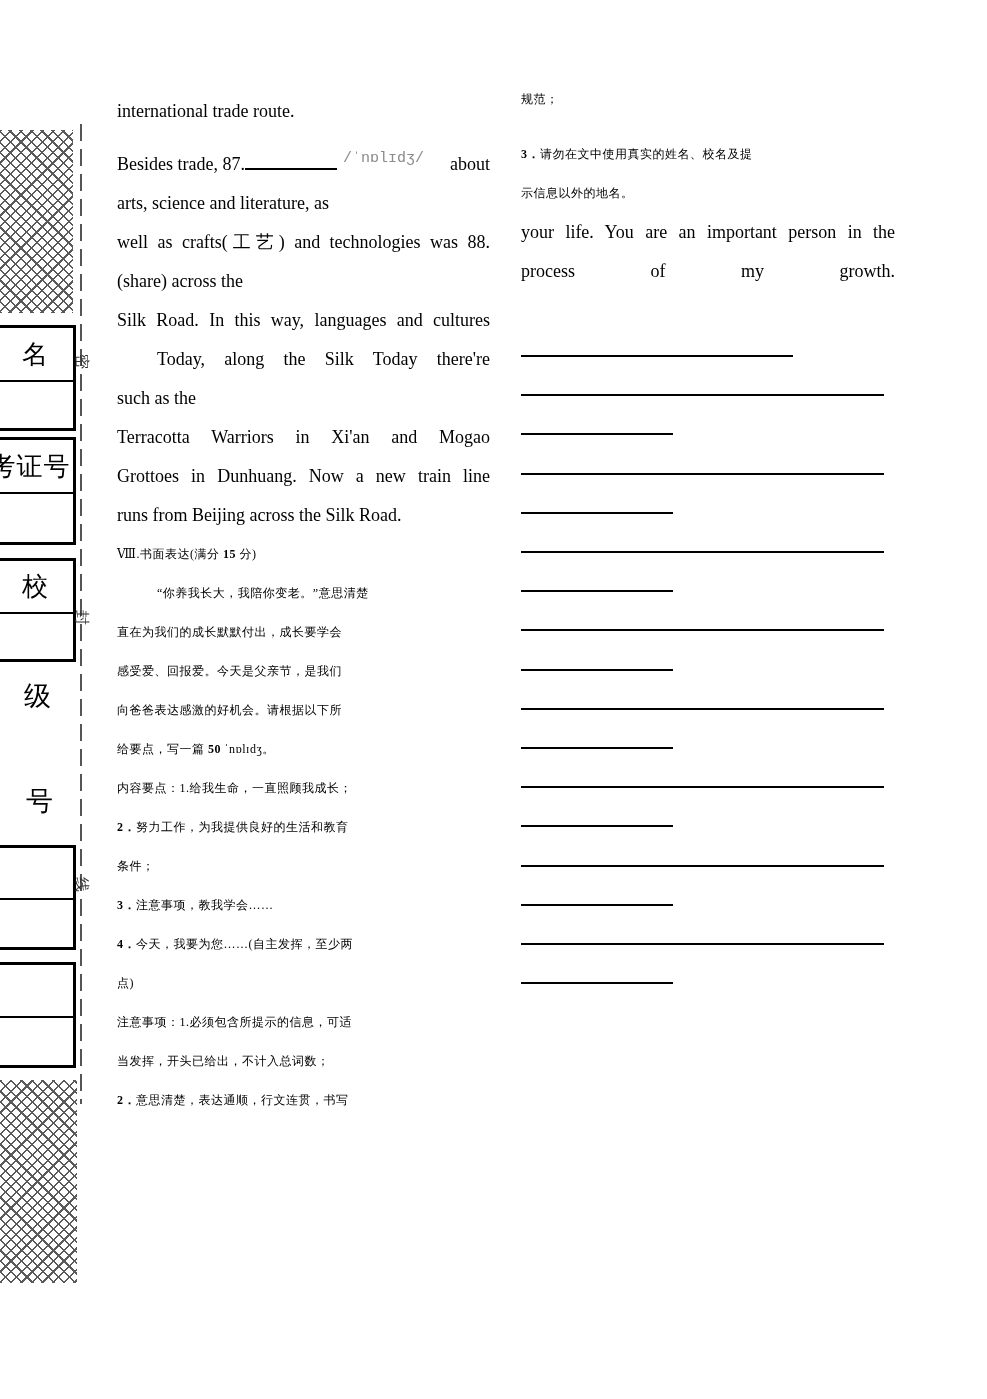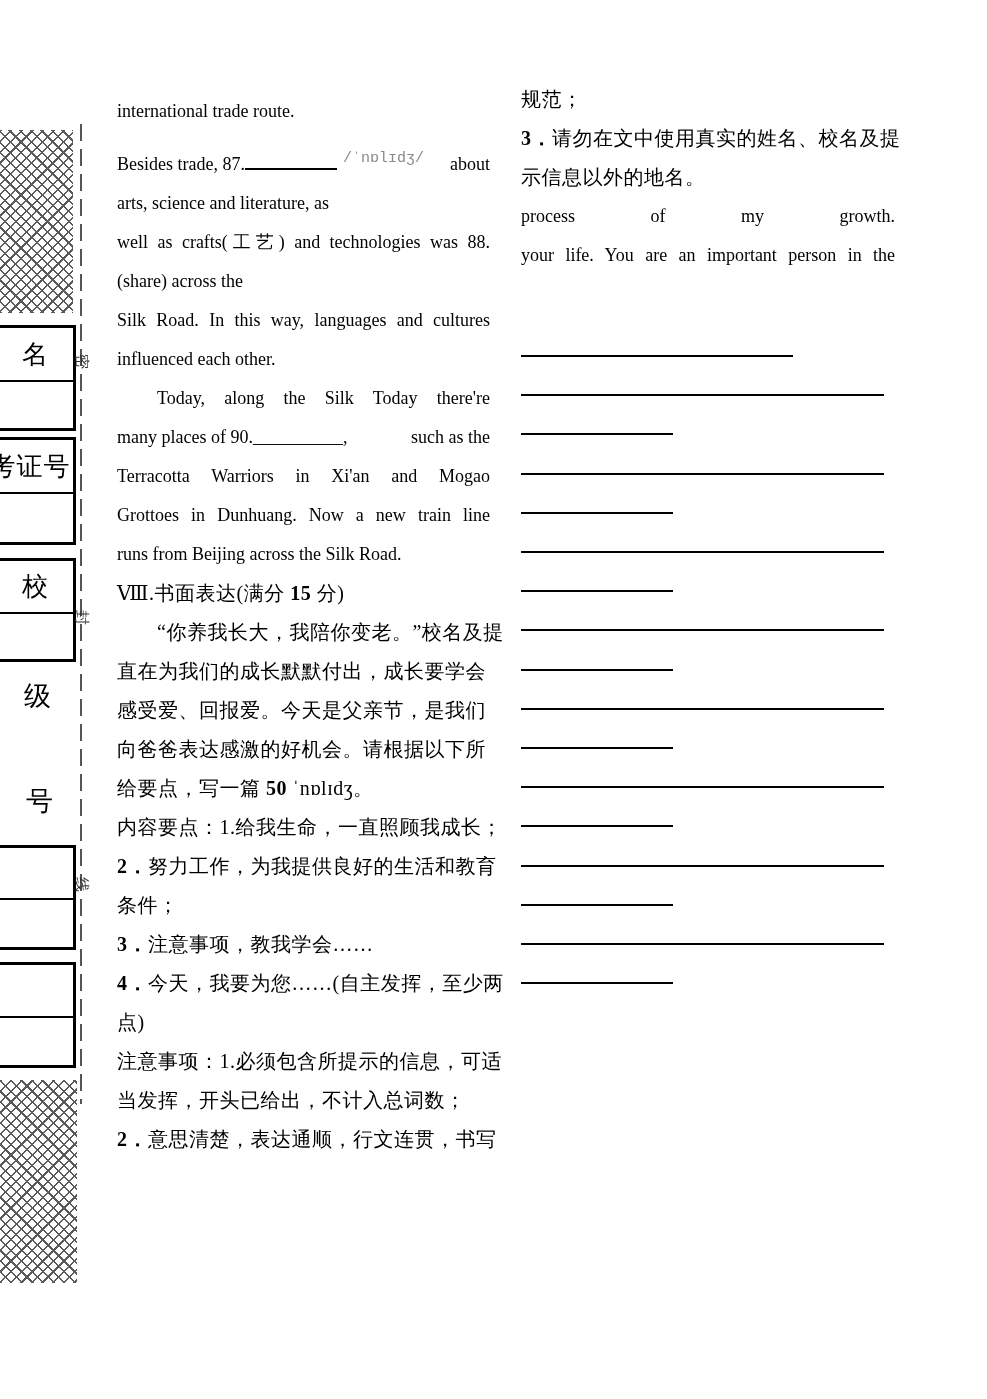--- a/index.html
+++ b/index.html
@@ -21,23 +21,23 @@
   .slabel{font-size:26px; white-space:nowrap;}
   .slabel.shift{margin-left:-10px; letter-spacing:1px;}
   .floatlabel{position:absolute; font-size:27px;}
   .seal-char{position:absolute; left:70px; width:22px; text-align:center; font-size:15px; color:#333;
     transform:rotate(90deg);}
   
   .col{position:absolute;}
   .col.leftcol{left:117px; top:92px; width:373px;}
   .col.rightcol{left:521px; top:80px; width:374px;}
   .ln{height:39px; line-height:39px; font-size:18px; white-space:nowrap;}
-  .cjk{font-size:20px; letter-spacing:0.5px;}
+  .cjk{font-size:12px; letter-spacing:0.5px;}
   .gap1{margin-top:14px;}
-  .gap2{margin-top:0;}
+  .gap2{margin-top:16px;}
   .stretch{white-space:normal; text-align:justify; text-align-last:justify; overflow:hidden;}
   .flexline{display:flex; justify-content:space-between;}
   .indent{padding-left:40px;}
   b{font-weight:bold;}
   .blank{display:inline-block; width:92px; height:4px; border-bottom:2px solid #000; vertical-align:baseline;}
   .phon{color:#8a8a8a; font-size:15px; position:relative; top:-8px; margin-left:6px; margin-right:4px;font-family:Liberation Mono, monospace;}
   
   .essay-line{position:absolute; left:0; height:0; border-top:2.6px solid #000;}
   .essay-line.full{width:363px;}
   .essay-line.medium{width:272px;}
@@ -95,33 +95,31 @@
     <div class="ln flexline gap1">
       <span>
         <span>Besides trade, 87.</span><span class="blank"></span><span class="phon">/ˈnɒlɪdʒ/</span>
       </span>
       <span>about</span>
     </div>
     <div class="ln">arts, science and literature, as</div>
     <div class="ln stretch">well as crafts(工艺) and technologies was 88.</div>
     <div class="ln">(share) across the</div>
     <div class="ln stretch">Silk Road. In this way, languages and cultures</div>
-    <div class="ln">influenced each other.</div>
     <div class="ln stretch indent">Today, along the Silk Today there're</div>
     <div class="ln flexline">
-      <span>many places of 90.__________,</span>
       <span>such as the</span>
     </div>
     <div class="ln stretch">Terracotta Warriors in Xi'an and Mogao</div>
     <div class="ln stretch">Grottoes in Dunhuang. Now a new train line</div>
     <div class="ln">runs from Beijing across the Silk Road.</div>
     <div class="ln cjk">
       <span>Ⅷ.书面表达(满分 </span><b>15</b><span> 分)</span>
     </div>
-    <div class="ln cjk indent">“你养我长大，我陪你变老。”校名及提</div>
+    <div class="ln cjk indent">“你养我长大，我陪你变老。”意思清楚</div>
     <div class="ln cjk">直在为我们的成长默默付出，成长要学会</div>
     <div class="ln cjk">感受爱、回报爱。今天是父亲节，是我们</div>
     <div class="ln cjk">向爸爸表达感激的好机会。请根据以下所</div>
     <div class="ln cjk">
       <span>给要点，写一篇 </span><b>50</b><span> ˈnɒlɪdʒ。</span>
     </div>
     <div class="ln cjk">内容要点：1.给我生命，一直照顾我成长；</div>
     <div class="ln cjk">
       <b>2．</b><span>努力工作，为我提供良好的生活和教育</span>
     </div>
@@ -139,22 +137,22 @@
       <b>2．</b><span>意思清楚，表达通顺，行文连贯，书写</span>
     </div>
   </div>
 
   <div class="col rightcol">
     <div class="ln cjk">规范；</div>
     <div class="ln cjk gap2">
       <b>3．</b><span>请勿在文中使用真实的姓名、校名及提</span>
     </div>
     <div class="ln cjk">示信息以外的地名。</div>
+    <div class="ln stretch">your life. You are an important person in the</div>
     <div class="ln stretch">process of my growth.</div>
-    <div class="ln stretch">your life. You are an important person in the</div>
   </div>
 
   <div style="position:absolute; left:521px; top:0; width:374px; height:1399px;">
       <div class="essay-line medium" style="top: 355px;"></div>
       <div class="essay-line full" style="top: 394.2px;"></div>
       <div class="essay-line short" style="top: 433.4px;"></div>
       <div class="essay-line full" style="top: 472.6px;"></div>
       <div class="essay-line short" style="top: 511.8px;"></div>
       <div class="essay-line full" style="top: 551px;"></div>
       <div class="essay-line short" style="top: 590.2px;"></div>

